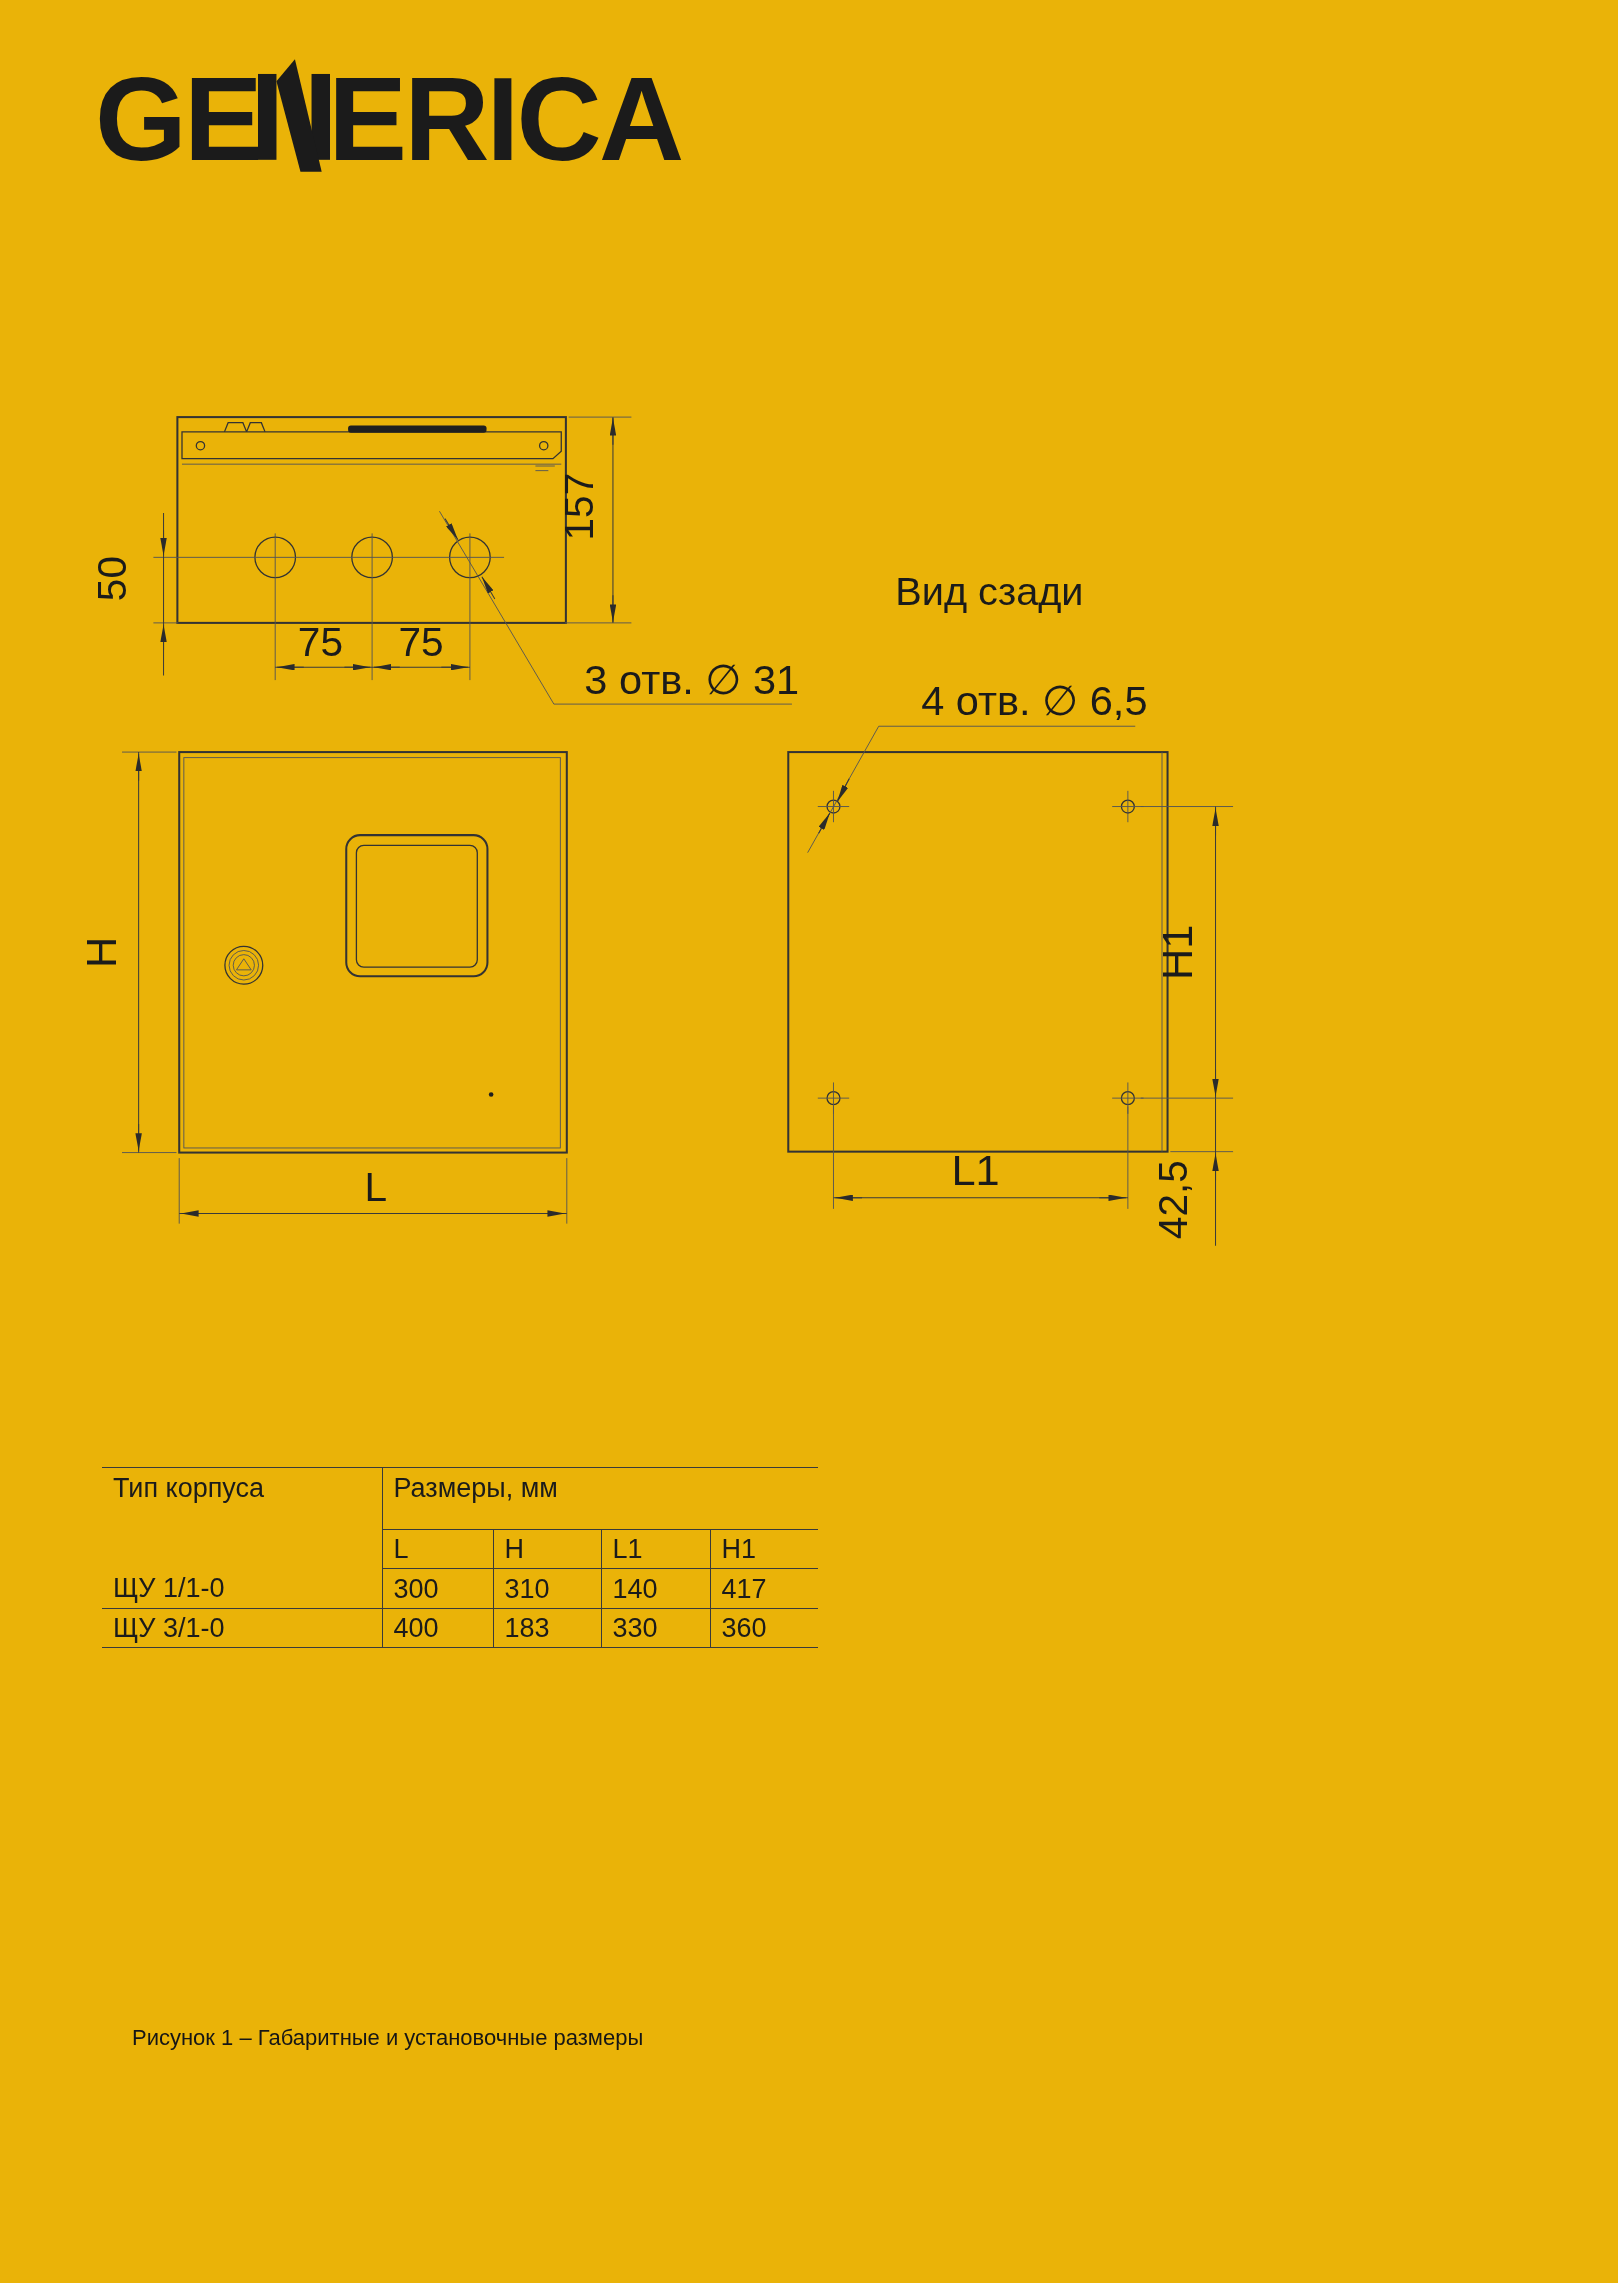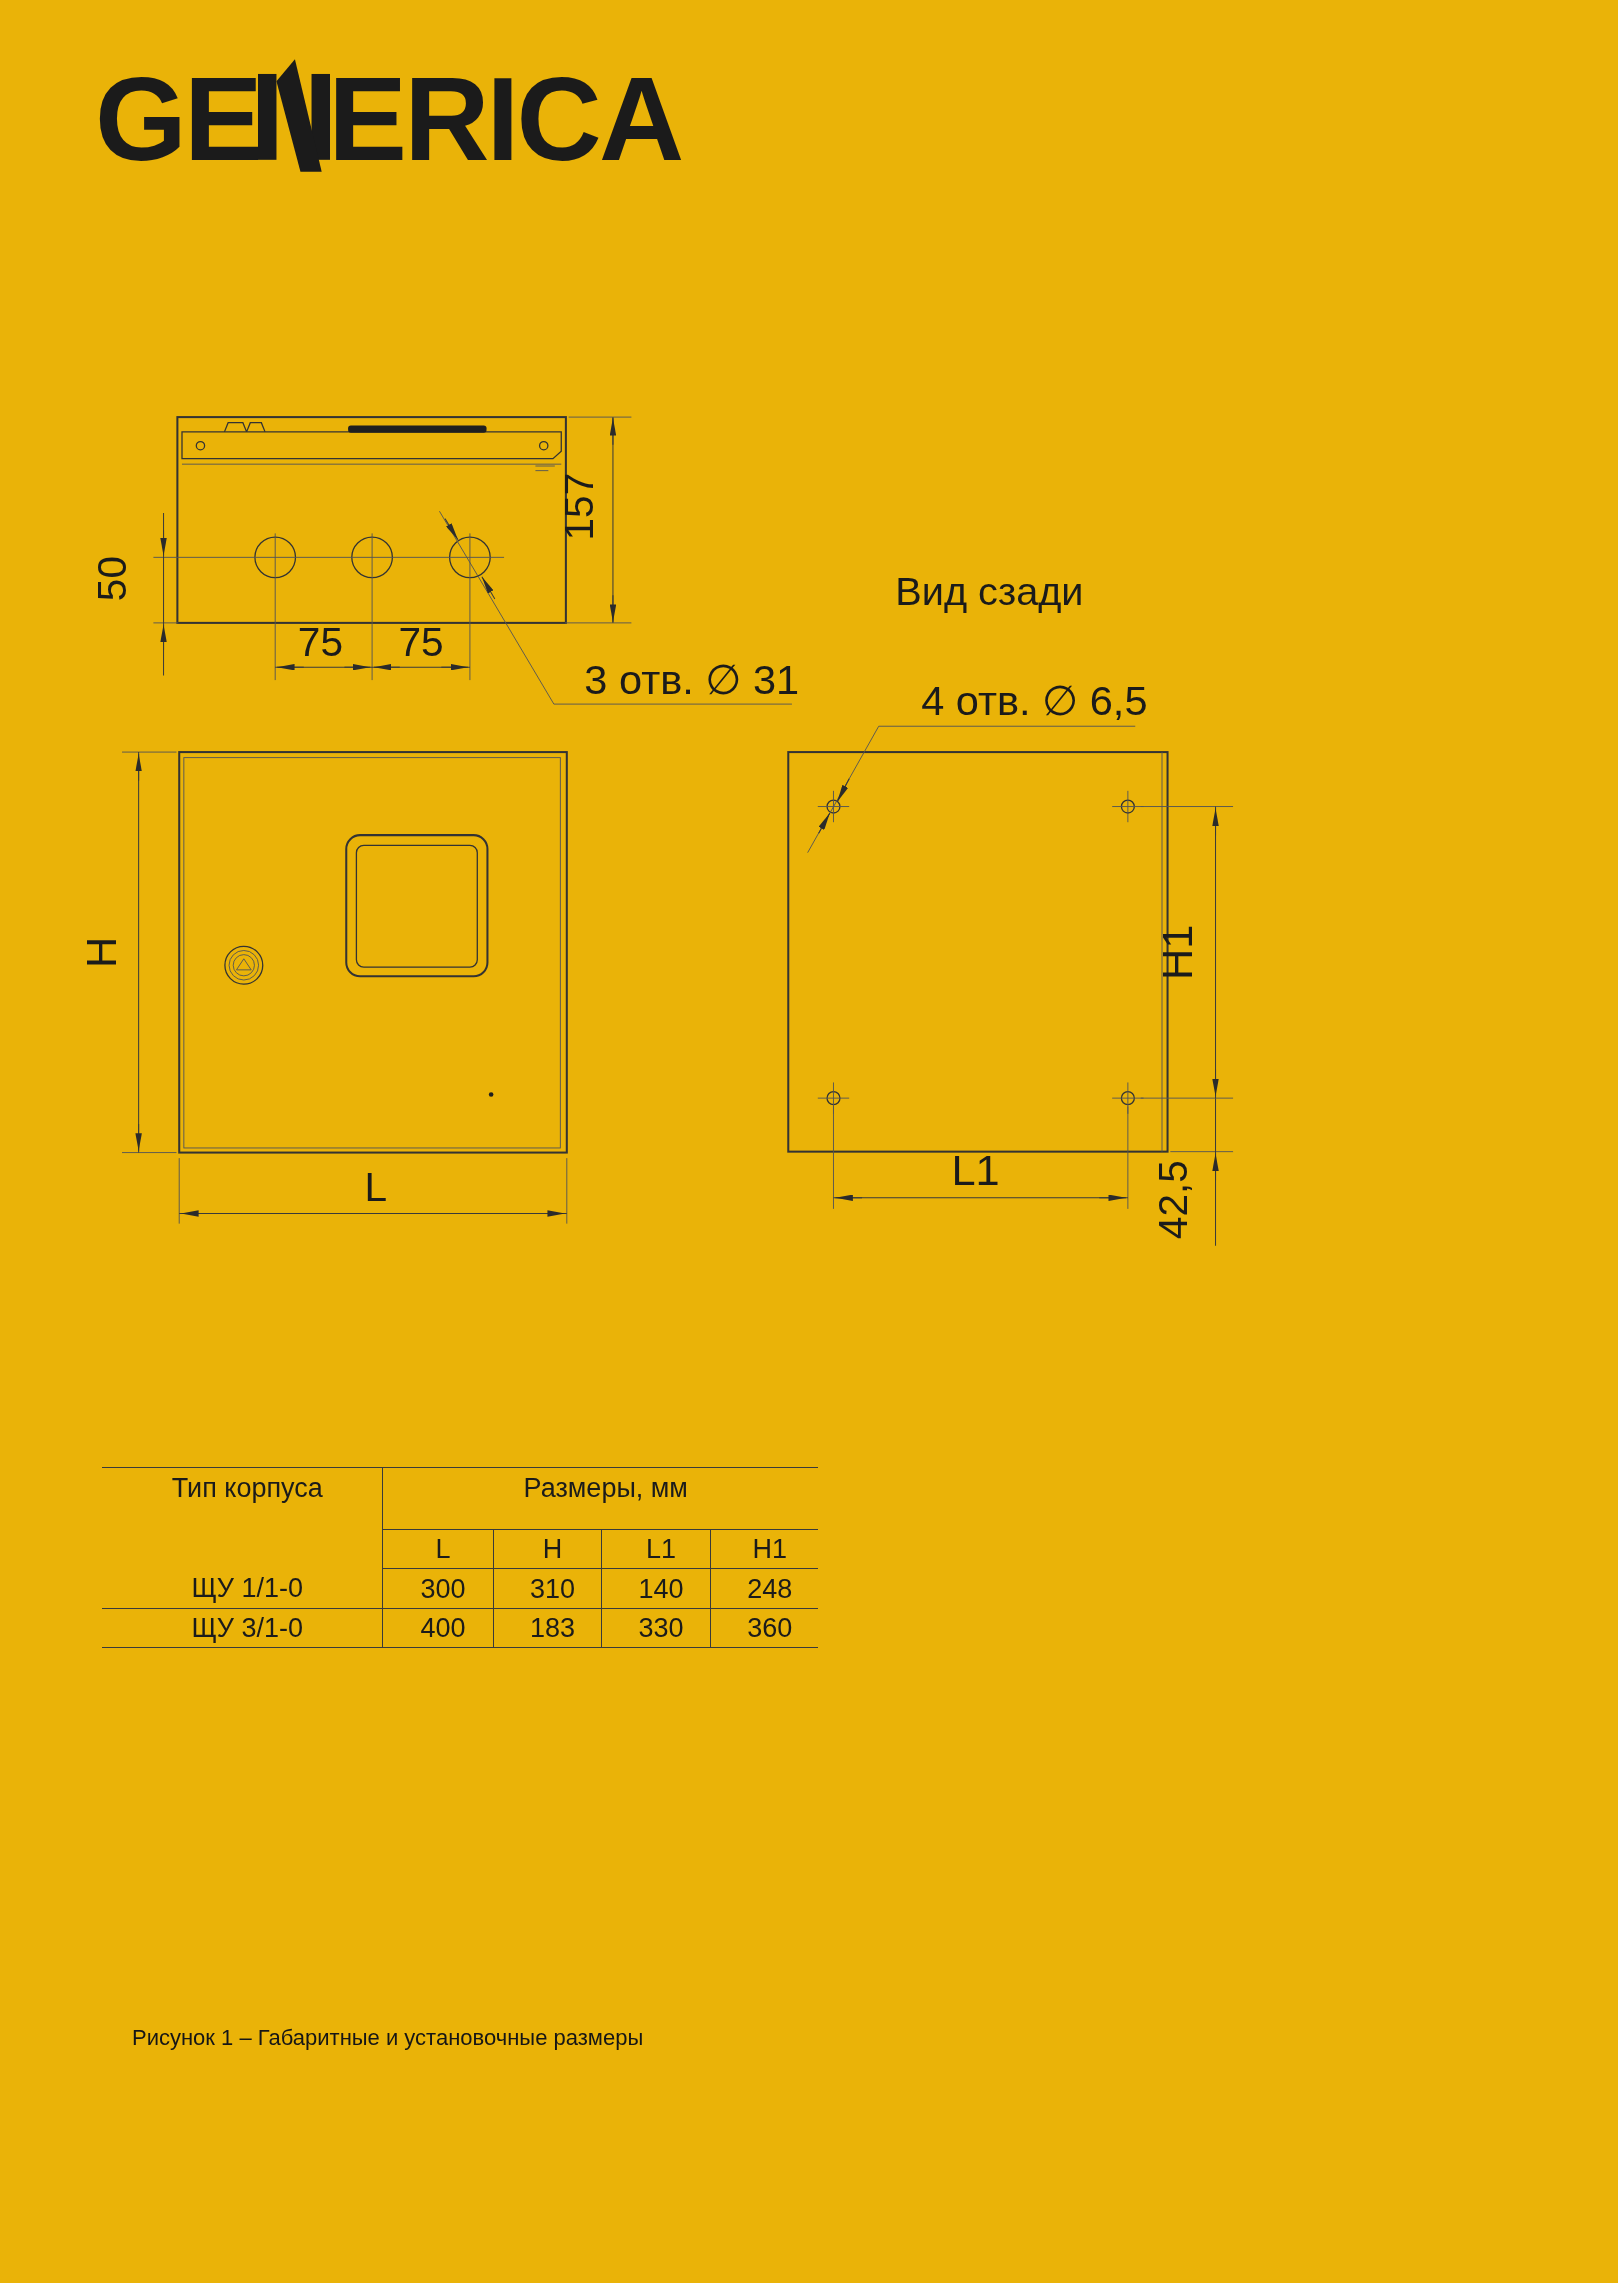--- a/index.html
+++ b/index.html
@@ -24,21 +24,21 @@
   .dk{fill:#1f1f1f;stroke:none;}
   
   #spec-table{position:absolute;left:102px;top:1467px;}
   table{border-collapse:collapse;table-layout:fixed;width:715px;
         font-size:27px;color:#1b1b1b;}
   td{padding:4.6px 0 0 11px;vertical-align:top;line-height:31px;overflow:hidden;}
   tr.r1 td{height:56px;}
   tr.r2 td{height:34px;}
   tr.r3 td{height:34px;}
   tr.r4 td{height:34px;}
-  table{border-top:1.8px solid #3a3a3a;border-bottom:1.8px solid #3a3a3a;text-align:center;}
+  table{border-top:1.8px solid #3a3a3a;border-bottom:1.8px solid #3a3a3a;}
   td.vl{border-left:1.3px solid #3a3a3a;margin-top:35px;}
   tr.r1 td.grp{border-bottom:1.3px solid #3a3a3a;}
   tr.r2 td{border-bottom:1.8px solid #3a3a3a;}
   tr.r3 td{border-bottom:1.3px solid #3a3a3a;}
   
   #caption{position:absolute;left:132px;top:2025px;font-size:22px;color:#161616;}
 </style>
 </head>
 <body>
 
@@ -191,21 +191,21 @@
         <td class="vl">L</td>
         <td class="vl">H</td>
         <td class="vl">L1</td>
         <td class="vl">H1</td>
       </tr>
       <tr class="r3">
         <td>ЩУ 1/1-0</td>
         <td class="vl">300</td>
         <td class="vl">310</td>
         <td class="vl">140</td>
-        <td class="vl">248</td>
+        <td class="vl">417</td>
       </tr>
       <tr class="r4">
         <td>ЩУ 3/1-0</td>
         <td class="vl">400</td>
         <td class="vl">183</td>
         <td class="vl">330</td>
         <td class="vl">360</td>
       </tr>
     </tbody>
       </table>

